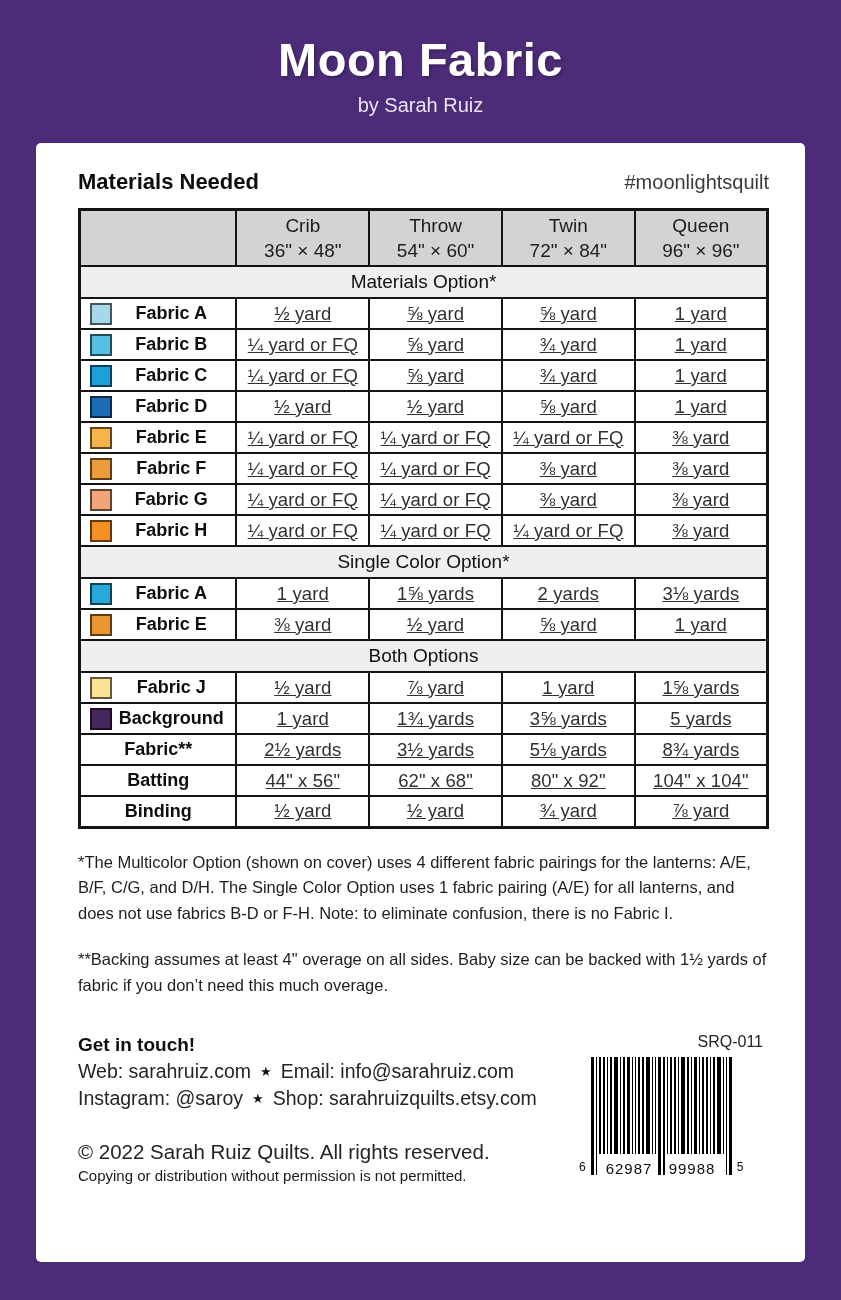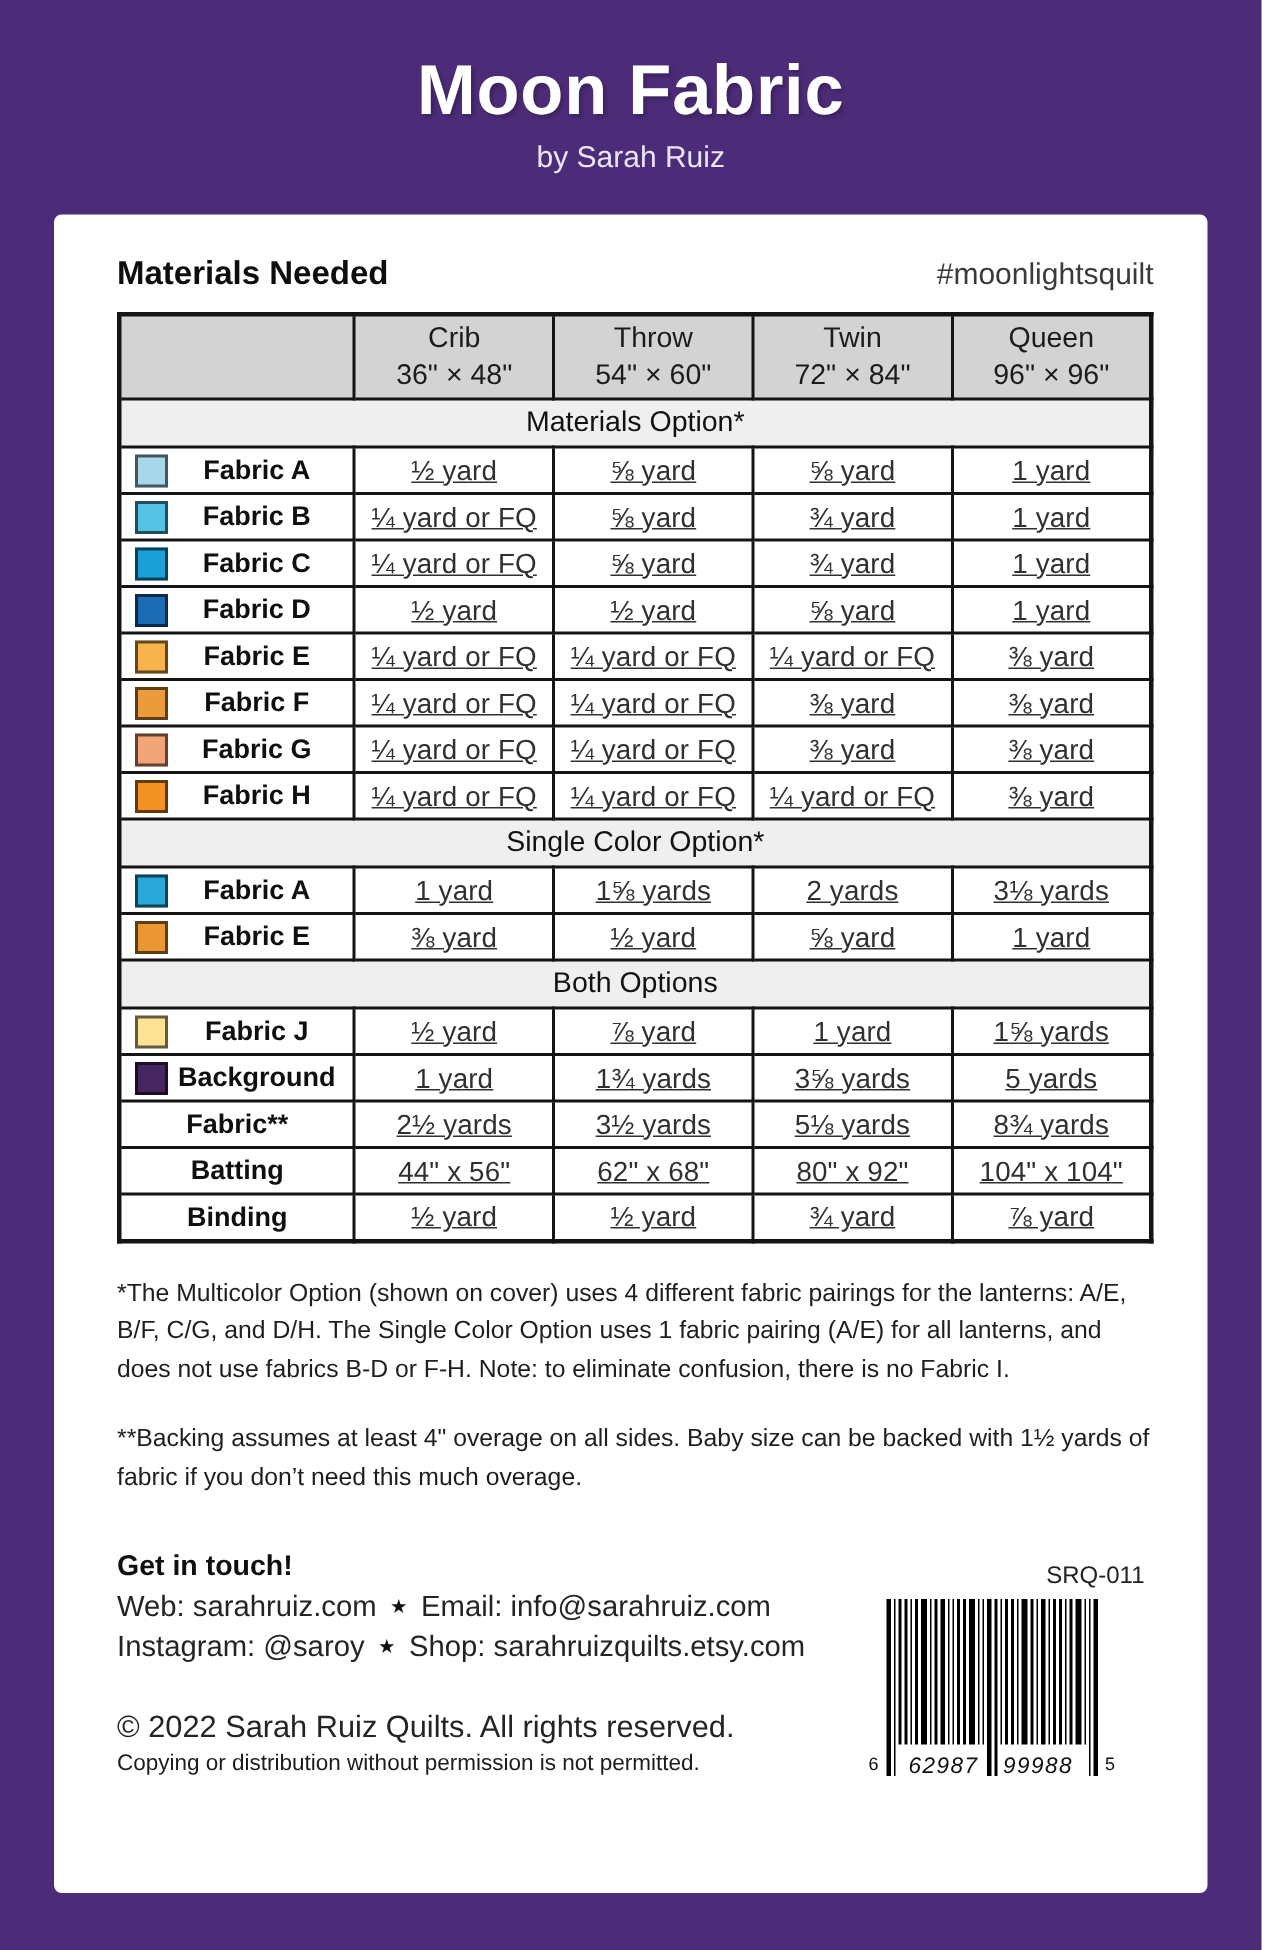--- a/index.html
+++ b/index.html
@@ -22,21 +22,21 @@
     margin:0; font-size:47px; font-weight:bold; letter-spacing:0.5px;
     text-shadow:2px 2px 3px rgba(0,0,0,0.22);
   }
   .byline{ margin-top:7px; font-size:20px; color:#eae5f3; }
   
   .card{
     position:absolute; left:36px; top:143px; width:769px; height:1119px;
     background:#ffffff; border-radius:5px;
     padding:26px 36px 0 42px; overflow:hidden;
   }
-  .card-head{ display:flex; justify-content:space-between; align-items:flex-end; }
+  .card-head{ display:flex; justify-content:space-between; align-items:center; }
   .card-head h2{ margin:0; font-size:22px; font-weight:bold; color:#0e0e0e; }
   .hashtag{ font-size:20px; color:#3a3a3a; }
   
   table.materials{
     width:100%; border-collapse:collapse; margin-top:13px;
     border:3px solid var(--ink);
   }
   table.materials th, table.materials td{
     border:2px solid var(--ink); padding:2px 4px;
   }
@@ -60,31 +60,31 @@
   .swatch{
     position:absolute; left:9px; top:50%; transform:translateY(-50%);
     width:22px; height:22px; border:2px solid rgba(0,0,0,0.6);
   }
   
   .footnote{
     margin:20px 0 0 0; font-size:16.5px; line-height:1.56; color:#1e1e1e;
   }
   .footnote:first-of-type{ margin-top:21px; }
   
-  .bottom{ display:flex; justify-content:space-between; align-items:flex-end; margin-top:26px; }
+  .bottom{ display:flex; justify-content:space-between; align-items:center; margin-top:26px; }
   .contact-heading{ font-size:19px; font-weight:bold; color:#0f0f0f; margin-top:10px; }
   .contact-line{ font-size:19.5px; color:#242424; margin-top:4px; }
   .star{ font-size:13px; color:#111; padding:0 9px; position:relative; top:-2px; }
   .copyright{ font-size:20.5px; color:#242424; margin-top:30px; }
   .permission{ font-size:15px; font-weight:500; color:#1c1c1c; margin-top:3px; }
   
   .barcode-block{ width:190px; flex:none; padding-top:0; }
   .sku{ font-size:16px; color:#222; text-align:right; padding-right:6px; }
   .barcode{ display:flex; align-items:flex-end; gap:5px; margin-top:6px; }
-  .bars{ display:flex; gap:2px; align-items:flex-start; height:118px; position:relative;font-style:italic; }
+  .bars{ display:flex; gap:2px; align-items:flex-start; height:118px; position:relative; }
   .bar{ background:#000; height:97px; flex:none; }
   .bar.tall{ height:118px; }
   .digit-group{
     position:absolute; bottom:-2px; background:#ffffff; padding:0 2px;
     font-size:15px; color:#0d0d0d; letter-spacing:1px;
   }
   .digit-group.g1{ left:13px; }
   .digit-group.g2{ left:76px; }
   .bc-digit{ font-size:12px; color:#0d0d0d; padding-bottom:1px; }
 </style>

